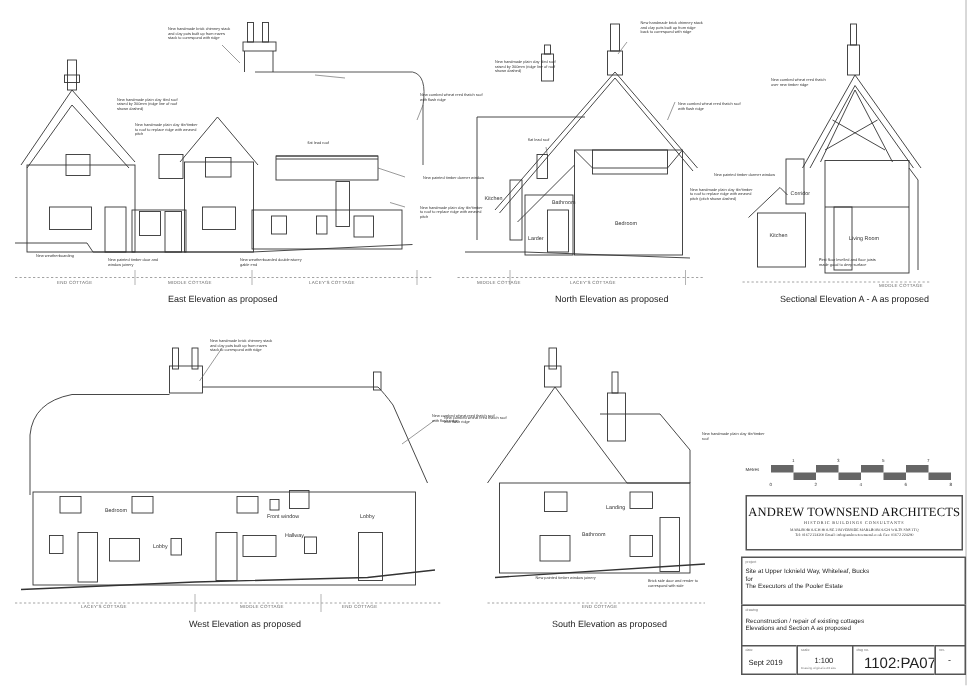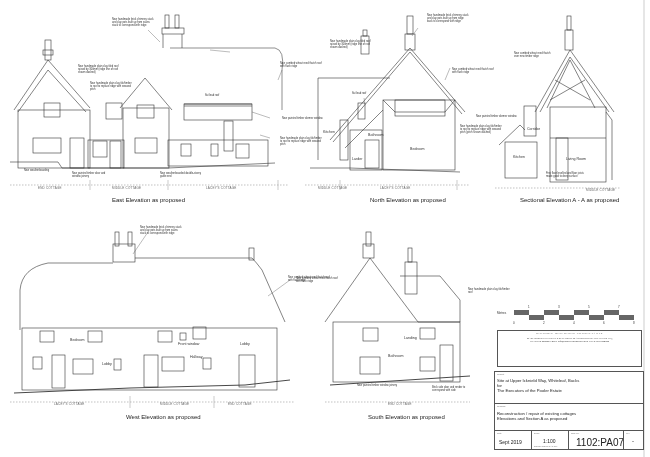--- a/index.html
+++ b/index.html
@@ -241,20 +241,21 @@
 <div class="scale-t" style="left:558px; top:305px;">3</div>
 <div class="scale-t" style="left:588px; top:305px;">5</div>
 <div class="scale-t" style="left:618px; top:305px;">7</div>
 <div class="scale-t" style="left:513px; top:321px;">0</div>
 <div class="scale-t" style="left:543px; top:321px;">2</div>
 <div class="scale-t" style="left:573px; top:321px;">4</div>
 <div class="scale-t" style="left:603px; top:321px;">6</div>
 <div class="scale-t" style="left:633px; top:321px;">8</div>
 
 <div class="firm">
+  <div class="name">ANDREW TOWNSEND ARCHITECTS</div>
   <div class="sub">HISTORIC BUILDINGS CONSULTANTS</div>
   <div class="addr">MARLBOROUGH HOUSE   2 RIVERSIDE   MARLBOROUGH   WILTS   SN8 1TQ</div>
   <div class="addr" style="margin-top:0">Tel: 01672 224200     Email: info@andrewtownsend.co.uk     Fax: 01672 224290</div>
 </div>
 
 <div class="tb" style="left:494px; top:371px; width:150px; height:33px;">
   <span class="k">project</span>
   <span class="v" style="top:6px;">Site at Upper Icknield Way, Whiteleaf, Bucks</span>
   <span class="v" style="top:11px;">for</span>
   <span class="v" style="top:16px;">The Executors of the Pooler Estate</span>

